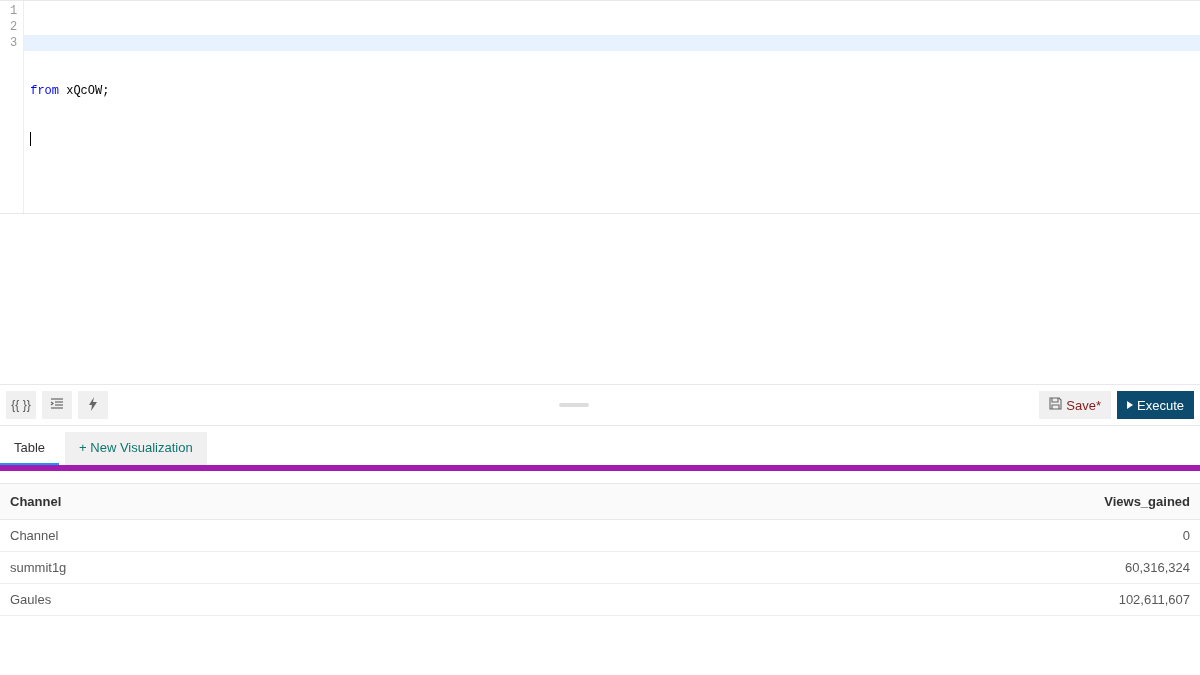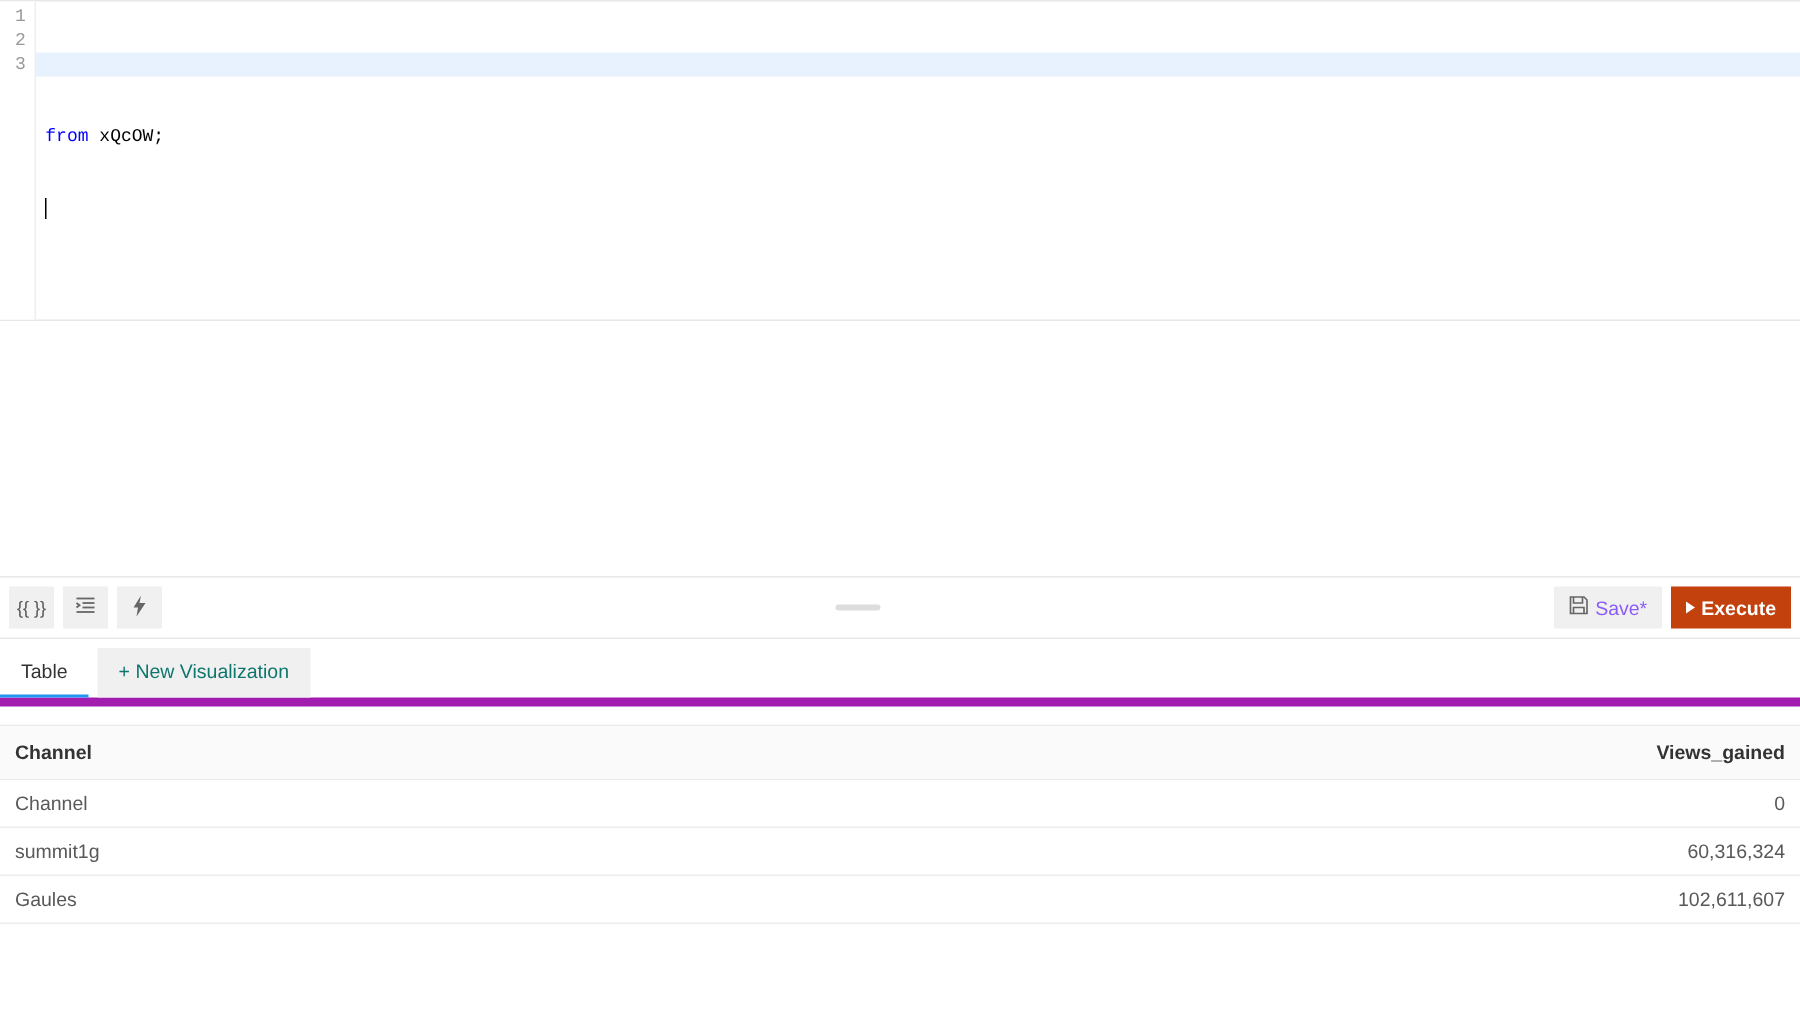--- a/index.html
+++ b/index.html
@@ -21,22 +21,22 @@
 
   .blank-space { flex: 0 0 170px; }
 
   
   .toolbar { display:flex; align-items:center; padding: 6px 6px; border-top:1px solid #e8e8e8; border-bottom:1px solid #e8e8e8; }
   .toolbar-left { display:flex; gap:6px; }
   .sq-btn { width:30px; height:28px; background:#f0f0f0; border:none; display:flex; align-items:center; justify-content:center; font-size:12px; color:#555; cursor:pointer; }
   .toolbar-spacer { flex:1; display:flex; justify-content:center; align-items:center; }
   .drag-handle { width:30px; height:4px; background:#ddd; border-radius:2px; }
   .btn { height:28px; padding:0 10px; border:none; font-size:13px; cursor:pointer; display:flex; align-items:center; gap:4px; }
-  .btn-save { background:#f0f0f0; color:#8b5cf6; margin-right:6px; }
-  .btn-exec { background:#c2410c; color:#fff;font-weight:bold; }
+  .btn-save { background:#f0f0f0; color:#7f1d1d; margin-right:6px; }
+  .btn-exec { background:#0c4a6e; color:#fff; }
   .btn-exec .tri { display:inline-block; width:0; height:0; border-left:6px solid #fff; border-top:4px solid transparent; border-bottom:4px solid transparent; }
 
   
   .tabs-row { display:flex; border-bottom:6px solid #a21caf; padding-top:6px;text-align:center; }
   .tab { padding:8px 14px; font-size:13px; color:#0f766e; cursor:pointer; }
   .tab.active { color:#333; border-bottom:2px solid #2196f3; font-weight:500; }
   .tab.newviz { background:#f0f0f0; margin-left:6px; }
 
   
   .results-wrap { flex:1; overflow:hidden; position:relative; margin-top:12px;padding-left:32px; }

